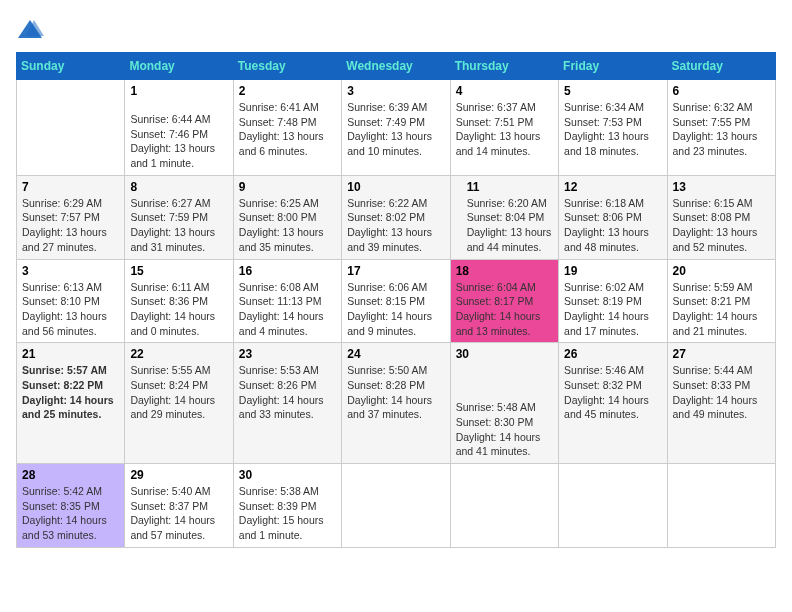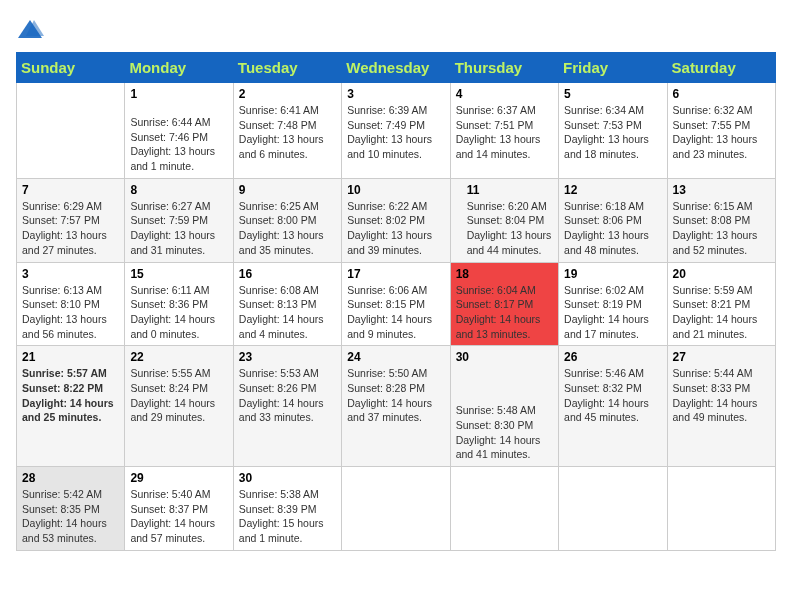--- a/index.html
+++ b/index.html
@@ -45,24 +45,24 @@
       color: #333;
       font-style: italic;
     }
     .calendar {
       width: 100%;
       border-collapse: collapse;
       font-size: 11px;
     }
     .calendar th {
       background: #1565c0;
-      color: #bef264;
+      color: #5eead4;
       padding: 6px 4px;
       text-align: left;
-      font-size: 15px;
+      font-size: 12px;
       font-weight: bold;
       border: 1px solid #1565c0;
     }
     .calendar td {
       border: 1px solid #ccc;
       vertical-align: top;
       padding: 4px 5px;
       min-height: 80px;
       width: 14.28%;
       background: #fff;
@@ -229,32 +229,32 @@
         <td style="background: rgb(255, 255, 255);">
           <span class="day-number">15</span>
           <div class="day-info" style="white-space: pre-line;">Sunrise: 6:11 AM
 Sunset: 8:36 PM
 Daylight: 14 hours
 and 0 minutes.</div>
         </td>
         <td style="background: rgb(255, 255, 255);">
           <span class="day-number">16</span>
           <div class="day-info" style="white-space: pre-line;">Sunrise: 6:08 AM
-Sunset: 8:13 PM
+Sunset: 11:13 PM
 Daylight: 14 hours
 and 4 minutes.</div>
         </td>
         <td style="background: rgb(255, 255, 255);">
           <span class="day-number">17</span>
           <div class="day-info" style="white-space: pre-line;">Sunrise: 6:06 AM
 Sunset: 8:15 PM
 Daylight: 14 hours
 and 9 minutes.</div>
         </td>
-        <td style="background: #ef4444;">
+        <td style="background: #ec4899;">
           <span class="day-number">18</span>
           <div class="day-info" style="white-space: pre-line;">Sunrise: 6:04 AM
 Sunset: 8:17 PM
 Daylight: 14 hours
 and 13 minutes.</div>
         </td>
         <td style="background: rgb(255, 255, 255);">
           <span class="day-number">19</span>
           <div class="day-info" style="white-space: pre-line;">Sunrise: 6:02 AM
 Sunset: 8:19 PM
@@ -314,21 +314,21 @@
         </td>
         <td style="background: rgb(245, 245, 245);">
           <span class="day-number">27</span>
           <div class="day-info" style="white-space: pre-line;">Sunrise: 5:44 AM
 Sunset: 8:33 PM
 Daylight: 14 hours
 and 49 minutes.</div>
         </td>
       </tr>
       <tr>
-        <td style="background: #e5e5e5;">
+        <td style="background: #c4b5fd;">
           <span class="day-number">28</span>
           <div class="day-info" style="white-space: pre-line;">Sunrise: 5:42 AM
 Sunset: 8:35 PM
 Daylight: 14 hours
 and 53 minutes.</div>
         </td>
         <td style="background: rgb(255, 255, 255);">
           <span class="day-number">29</span>
           <div class="day-info" style="white-space: pre-line;">Sunrise: 5:40 AM
 Sunset: 8:37 PM

